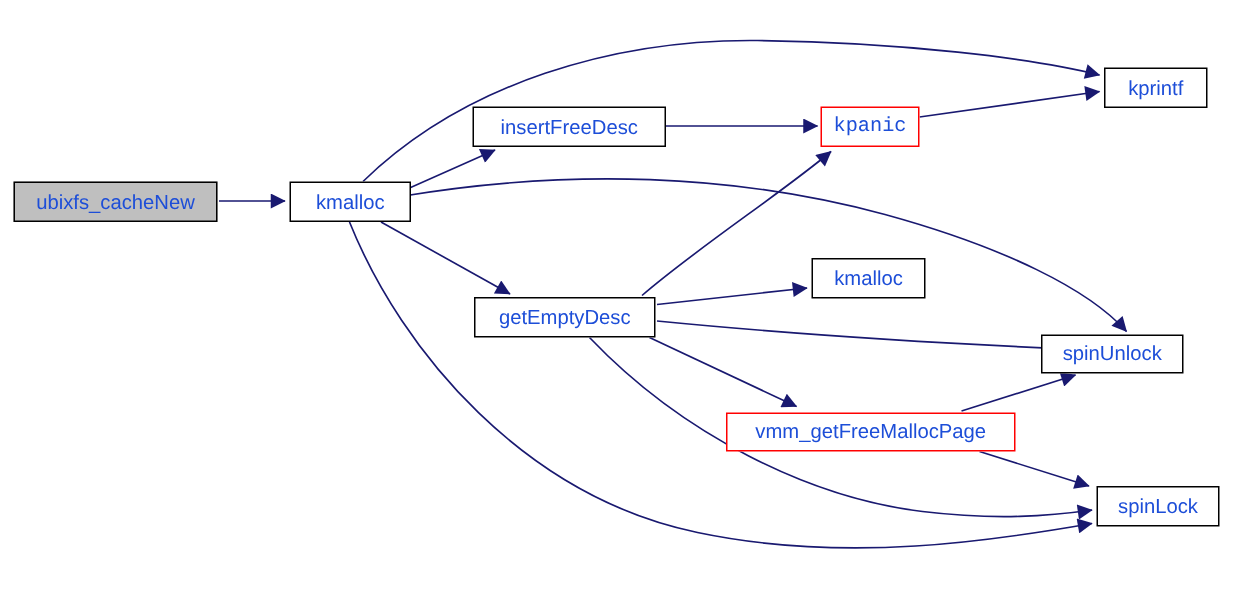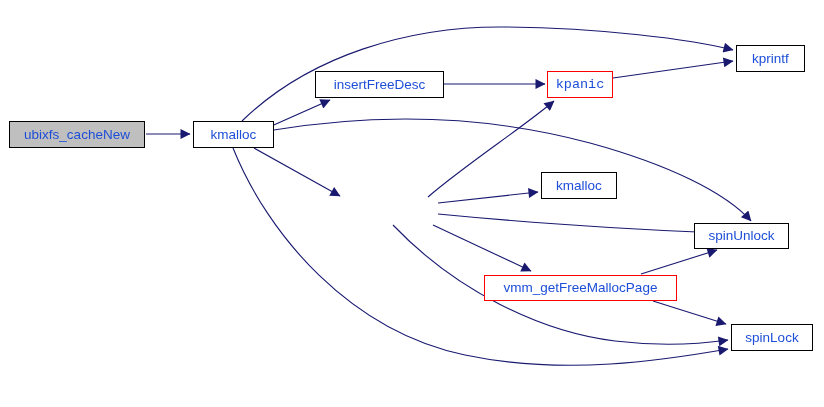--- a/index.html
+++ b/index.html
@@ -81,20 +81,21 @@
   <div class="node focus" style="left:9px;  top:121px; width:136px; height:27px;text-align:right;">ubixfs_cacheNew</div>
 
   <div class="node" style="left:193px; top:121px; width:81px; height:27px;">kmalloc</div>
 
   <div class="node" style="left:315px; top:71px; width:129px; height:27px;">insertFreeDesc</div>
 
   <div class="node highlight" style="left:547px; top:71px; width:66px; height:27px;font-family:Liberation Mono, monospace;">kpanic</div>
 
   <div class="node" style="left:736px; top:45px; width:69px; height:27px;">kprintf</div>
 
+  <div class="node" style="left:316px; top:198px; width:121px; height:27px;">getEmptyDesc</div>
 
   <div class="node" style="left:541px; top:172px; width:76px; height:27px;">kmalloc</div>
 
   <div class="node" style="left:694px; top:223px; width:95px; height:26px;">spinUnlock</div>
 
   <div class="node" style="left:731px; top:324px; width:82px; height:27px;">spinLock</div>
 
   <div class="node highlight" style="left:484px; top:275px; width:193px; height:26px;">vmm_getFreeMallocPage</div>
 
 </div>

